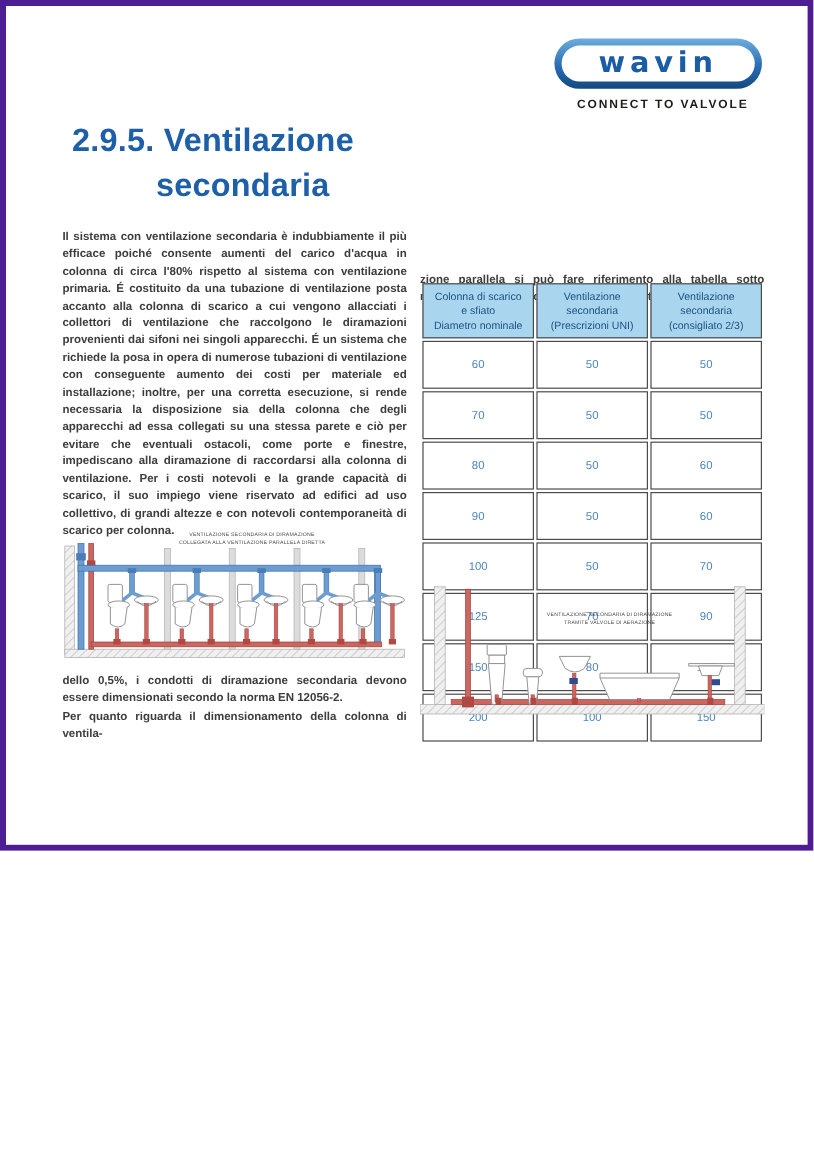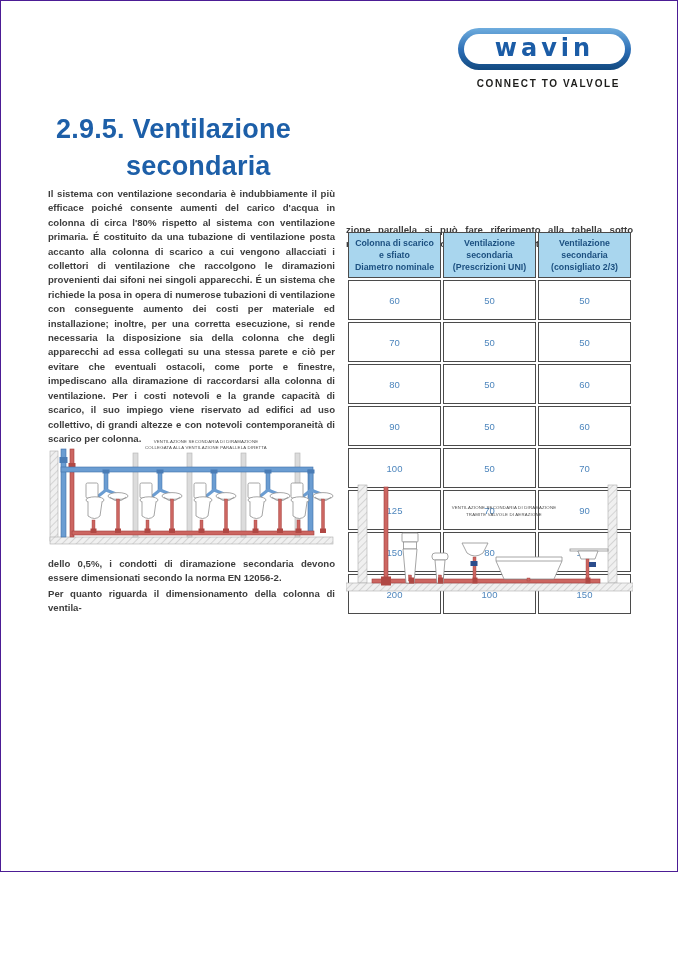--- a/index.html
+++ b/index.html
@@ -1,44 +1,44 @@
 <!DOCTYPE html>
 <html><head>
 <meta charset="utf-8">
 <style>
   html,body { margin:0; padding:0; background:#ffffff; }
   .page {
-    position:relative; width:678px; height:872px; background:#fff;
-    border:1px solid #4c1d95; box-sizing:border-box;
+    position:relative; width:678px; height:709px; background:#fff;
+    border:5px solid #4c1d95; box-sizing:border-box;
     font-family:"Liberation Sans", sans-serif; overflow:hidden;
   }
   
   .logo { position:absolute; left:457px; top:27px; width:173px; height:42px;
     border-radius:21px; background:linear-gradient(#6fadde,#2a6cb4 55%,#12497f);
     display:flex; align-items:center; justify-content:center; }
   .logo-inner { width:161px; height:30px; background:#fff; border-radius:15px;
     display:flex; align-items:center; justify-content:center; }
   .logo-text { font-family:"DejaVu Sans",sans-serif; font-size:24px; font-weight:bold;
     color:#1b5ca6; letter-spacing:4px; margin-top:-3px; }
   .tagline { position:absolute; left:457px; top:77px; width:162px; text-align:right;
     font-size:10px; font-weight:bold; letter-spacing:1.6px; color:#1d1d1b; }
   
   .title { position:absolute; left:55px; top:94px; color:#1d5fa8; font-weight:bold;
-    font-size:27px; line-height:37px; letter-spacing:0.2px;margin-top:16px; }
+    font-size:27px; line-height:37px; letter-spacing:0.2px; }
   .title .l2 { margin-left:70px; }
   
   .para { position:absolute; width:287px; font-size:9.6px; line-height:14.4px;
     color:#3d3d3d; text-align:justify;font-weight:bold; }
   .col-l { left:47px; }
   .col-r { left:345px; }
   
   .dim-table { position:absolute; left:345px; top:229px; width:287px;
     border-collapse:separate; border-spacing:2px; table-layout:fixed; }
   .dim-table th { background:#a9d6ee; border:1px solid #4b4b4b; color:#1c5080;
-    font-size:8.8px; font-weight:bold; line-height:12px; padding:4px 2px; text-align:center; }
+    font-size:8.8px; font-weight:normal; line-height:12px; padding:4px 2px; text-align:center; }
   .dim-table td { border:1px solid #4b4b4b; background:#fff; color:#4e86bd;
     font-size:9.5px; text-align:center; height:14px; padding:12px; }
   
   .diagram { position:absolute; width:287px; height:118px; }
   .dcap { fill:#4a4a4a; font-family:"Liberation Sans",sans-serif; font-size:4.3px;
     text-anchor:middle; letter-spacing:0.2px; }
   
   .footer-left { position:absolute; left:44px; top:932px; font-size:10px;
     font-weight:normal; color:#232323; }
   .footer-right { position:absolute; right:26px; top:928px; height:20px;

